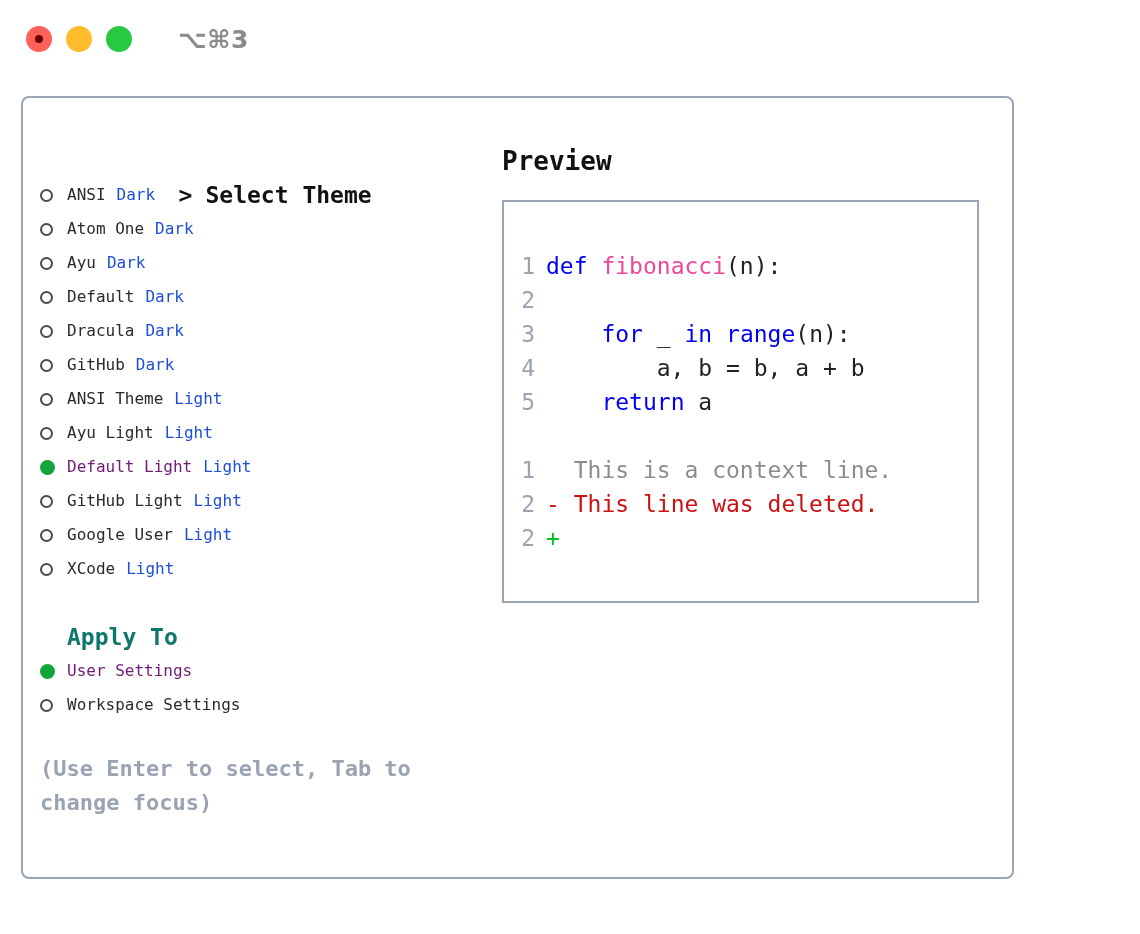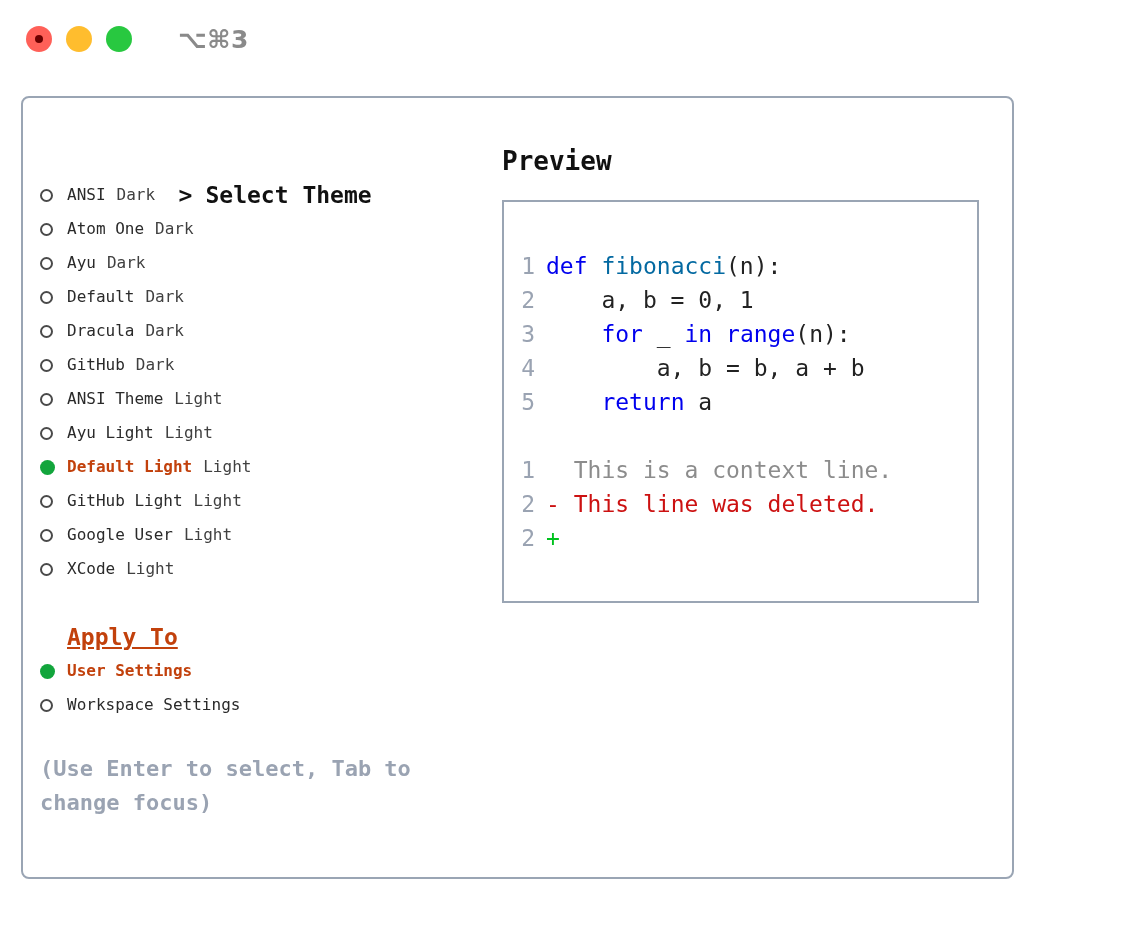--- a/index.html
+++ b/index.html
@@ -115,37 +115,36 @@
     border-radius: 50%;
     display: block;
   }
   .bullet .dot {
     width: 15px; height: 15px;
     border-radius: 50%;
     background: #12a53c;
     display: block;
   }
   .opt-label { color: #2a2a2a; }
-  .opt-row.selected .opt-label { color: #c2410c; font-weight: bold; }
+  .opt-row.selected .opt-label { color: #701a75; }
   .opt-tag {
-    color: #404040;
+    color: #1d4ed8;
     margin-left: 11px;
   }
 
   .section-gap { height: 34px; }
 
   .section-title {
     height: 34px;
     line-height: 34px;
     font-size: 23px;
     font-weight: 700;
-    color: #c2410c;
+    color: #0f766e;
     padding-left: 27px;
     white-space: pre;
-    text-decoration: underline;
   }
 
   .hint {
     margin-top: 30px;
     font-size: 22px;
     line-height: 34px;
     color: #9aa3b2;
     width: 410px;
     white-space: pre-wrap;
     font-weight: bold;
@@ -179,21 +178,21 @@
     width: 42px;
     flex: 0 0 42px;
     text-align: right;
     color: #9aa3b2;
     padding-right: 11px;
   }
   .code-text { color: #222222; }
   .blank-line { height: 34px; }
 
   .tok-kw   { color: #0000ee; }
-  .tok-fn   { color: #0369a1; }
+  .tok-fn   { color: #ec4899; }
   .tok-plain{ color: #222222; }
 
   .diff-ctx { color: #8c8c8c; }
   .diff-del { color: #cc1111; }
   .diff-add { color: #00c21e; }
 </style>
 </head>
 <body>
 
 <div class="window">
@@ -243,21 +242,21 @@
           </div>
 
         <div class="hint">(Use Enter to select, Tab to change focus)</div>
       </div>
 
       <div class="col-right">
         <div class="preview-title">Preview</div>
         <div class="preview-box">
           <div id="code-block">
               <div class="code-line"><span class="lineno">1</span><span class="code-text"><span class="tok-kw">def </span><span class="tok-fn">fibonacci</span><span class="tok-plain">(n):</span></span></div>
-              <div class="code-line"><span class="lineno">2</span><span class="code-text"><span class="tok-plain">    a, b = 0, 1</span></span></div>
+              <div class="code-line"><span class="lineno">2</span></div>
               <div class="code-line"><span class="lineno">3</span><span class="code-text"><span class="tok-plain">    </span><span class="tok-kw">for</span><span class="tok-plain"> _ </span><span class="tok-kw">in</span><span class="tok-plain"> </span><span class="tok-kw">range</span><span class="tok-plain">(n):</span></span></div>
               <div class="code-line"><span class="lineno">4</span><span class="code-text"><span class="tok-plain">        a, b = b, a + b</span></span></div>
               <div class="code-line"><span class="lineno">5</span><span class="code-text"><span class="tok-plain">    </span><span class="tok-kw">return</span><span class="tok-plain"> a</span></span></div>
             </div>
           <div class="blank-line"></div>
           <div id="diff-block">
               <div class="code-line"><span class="lineno">1</span><span class="diff-ctx">  </span><span class="diff-ctx">This is a context line.</span></div>
               <div class="code-line"><span class="lineno">2</span><span class="diff-del">- </span><span class="diff-del">This line was deleted.</span></div>
               <div class="code-line"><span class="lineno">2</span><span class="diff-add">+ </span></div>
             </div>

